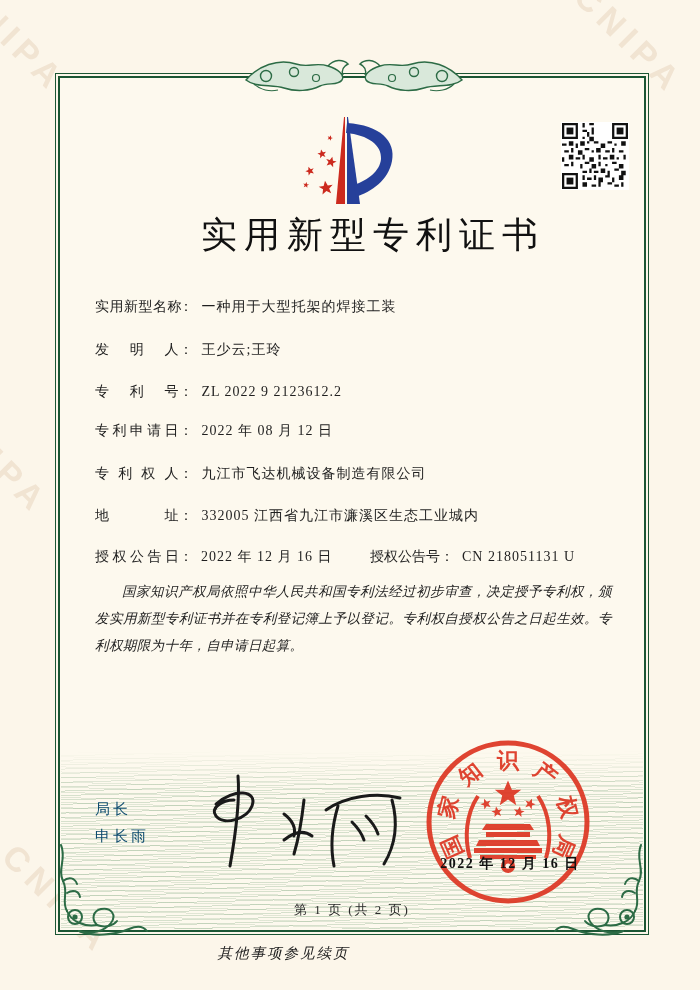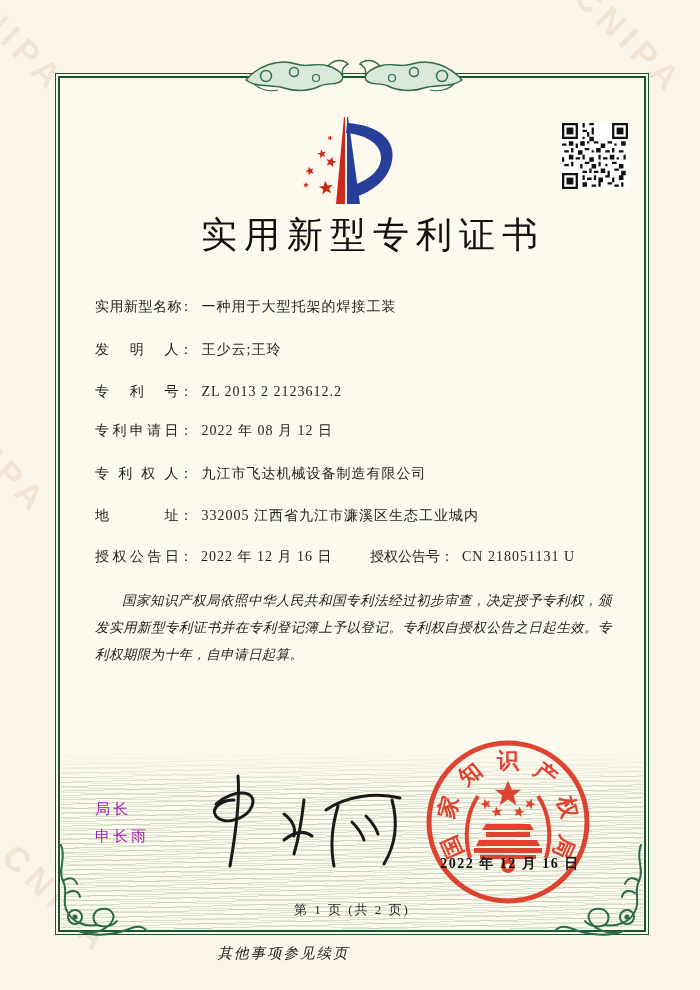--- a/index.html
+++ b/index.html
@@ -45,25 +45,25 @@
   .flabel{display:inline-block;width:84px;text-align:justify;text-align-last:justify;
           vertical-align:bottom;font-family:Liberation Mono, monospace;}
   .fcolon{margin-right:8px;}
   .fvalue{letter-spacing:1px;}
   .r1{top:6px;} .r2{top:49px;} .r3{top:91px;} .r4{top:130px;} .r5{top:173px;} .r6{top:215px;}
   .grant{position:absolute;left:95px;top:548px;width:520px;font-size:14px;white-space:nowrap;}
   .grant .col2{position:absolute;left:275px;top:0;}
 
   
   .paras{position:absolute;left:95px;top:578px;width:517px;font-size:13.5px;line-height:27px;
-         font-style:italic;text-align:justify;color:#222;margin-top:9px;}
+         font-style:italic;text-align:justify;color:#222;}
   .paras p{margin:0;text-indent:2em;letter-spacing:.4px;}
 
   
-  .signer{position:absolute;left:95px;top:800px;font-size:15px;letter-spacing:3px;color:#a21caf;}
+  .signer{position:absolute;left:95px;top:800px;font-size:15px;letter-spacing:3px;color:#0c4a6e;}
   .signer div{margin-bottom:8px;}
   .signature{position:absolute;left:200px;top:770px;width:215px;height:100px;}
   .seal{position:absolute;left:424px;top:738px;width:168px;height:168px;}
   .seal-date{position:absolute;left:425px;top:855px;width:170px;text-align:center;
              font-size:14px;letter-spacing:1.5px;color:#111;font-weight:600;}
 
   
   .page-no{position:absolute;left:58px;top:901px;width:588px;text-align:center;font-size:13px;
            letter-spacing:2px;color:#2a2a2a;}
   .cont-note{position:absolute;left:0;top:944px;width:567px;text-align:center;font-size:14.5px;
@@ -170,21 +170,21 @@
   <div class="title">实用新型专利证书</div>
 
   <div class="fields">
     <div class="frow r1">
       <span class="flabel">实用新型名称</span><span class="fcolon">：</span><span class="fvalue">一种用于大型托架的焊接工装</span>
     </div>
     <div class="frow r2">
       <span class="flabel">发明人</span><span class="fcolon">：</span><span class="fvalue">王少云;王玲</span>
     </div>
     <div class="frow r3">
-      <span class="flabel">专利号</span><span class="fcolon">：</span><span class="fvalue">ZL 2013 2 2123612.2</span>
+      <span class="flabel">专利号</span><span class="fcolon">：</span><span class="fvalue">ZL 2022 9 2123612.2</span>
     </div>
     <div class="frow r4">
       <span class="flabel">专利申请日</span><span class="fcolon">：</span><span class="fvalue">2022 年 08 月 12 日</span>
     </div>
     <div class="frow r5">
       <span class="flabel">专利权人</span><span class="fcolon">：</span><span class="fvalue">九江市飞达机械设备制造有限公司</span>
     </div>
     <div class="frow r6">
       <span class="flabel">地址</span><span class="fcolon">：</span><span class="fvalue">332005 江西省九江市濂溪区生态工业城内</span>
     </div>

